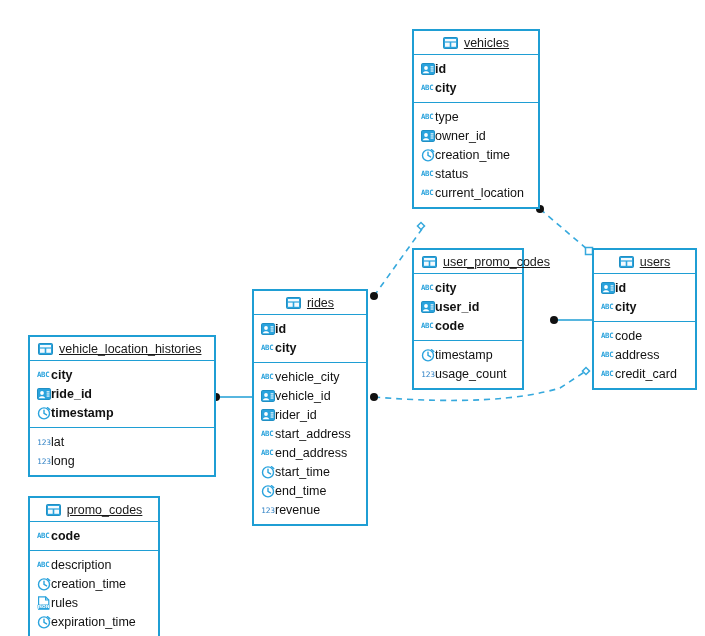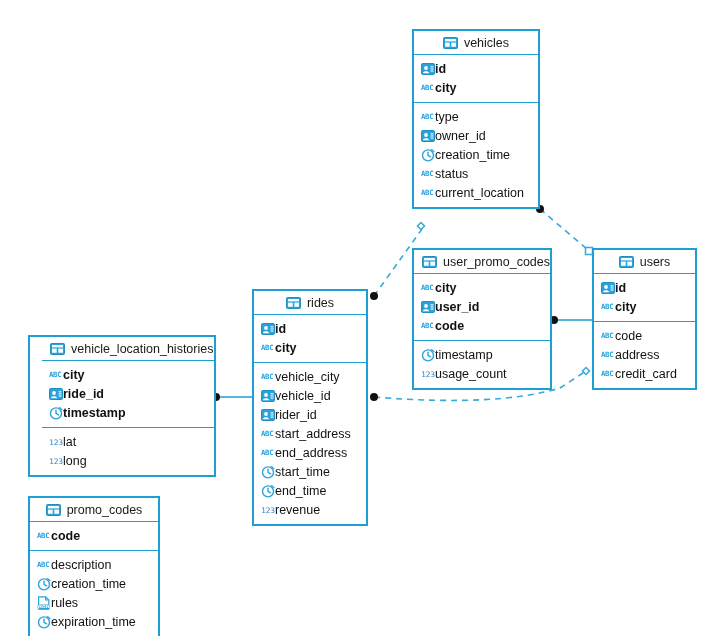--- a/index.html
+++ b/index.html
@@ -20,20 +20,21 @@
   }
   .tbl-header{
     height:24px;
     border-bottom:1px solid #1f9ed4;
     display:flex;align-items:center;
     gap:6px;
     padding:0 8px;
     box-sizing:border-box;
     font-size:12.5px;
     color:#1a1a1a;
+    text-decoration:underline;
   }
   .tbl-header.center{justify-content:center;}
   .tbl-header.left{justify-content:flex-start;}
   .tbl-header .t-name{white-space:nowrap;}
 
   .field-group{
     padding:4px 0 5px 0;
     box-sizing:border-box;
   }
   .field-group.pk{border-bottom:1px solid #1f9ed4;}
@@ -168,21 +169,21 @@
         <div class="field">
           <span style="display: flex; align-items: center;">
             <svg class="ic ic-abc" viewBox="0 0 16 14" width="16" height="14" xmlns="http://www.w3.org/2000/svg">
               <text x="7" y="9.8" font-family="DejaVu Sans Mono, monospace" font-size="8.4" font-weight="bold" fill="#2aa3dd" text-anchor="middle" letter-spacing="-0.4">ABC</text>
             </svg>
           </span>
           <span>current_location</span>
         </div>
       </div>
     </div>
-    <div class="table-box" style="left: 412px; top: 248px; width: 140px;">
+    <div class="table-box" style="left: 412px; top: 248px; width: 112px;">
       <div class="tbl-header left">
         <span style="display: flex; align-items: center;">
           <svg class="ic ic-table" viewBox="0 0 15 12" width="15" height="12" xmlns="http://www.w3.org/2000/svg">
             <rect x="0.5" y="0.5" width="14" height="11" rx="1" fill="#2aa3dd" stroke="#1f8fc4"></rect>
             <rect x="2" y="2" width="11" height="2.4" fill="#ffffff" opacity="0.95"></rect>
             <rect x="2" y="5.6" width="4.7" height="4.2" fill="#ffffff" opacity="0.95"></rect>
             <rect x="8.3" y="5.6" width="4.7" height="4.2" fill="#ffffff" opacity="0.95"></rect>
           </svg>
         </span>
         <span class="t-name">user_promo_codes</span>
@@ -410,21 +411,21 @@
         <div class="field">
           <span style="display: flex; align-items: center;">
             <svg class="ic ic-num" viewBox="0 0 16 14" width="16" height="14" xmlns="http://www.w3.org/2000/svg">
               <text x="8" y="10" font-family="DejaVu Sans, sans-serif" font-size="8.6" fill="#2b7fc4" text-anchor="middle" letter-spacing="-0.3">123</text>
             </svg>
           </span>
           <span>revenue</span>
         </div>
       </div>
     </div>
-    <div class="table-box" style="left: 28px; top: 335px; width: 188px; padding-left: 12px;">
+    <div class="table-box" style="left: 28px; top: 335px; width: 188px;">
       <div class="tbl-header left">
         <span style="display: flex; align-items: center;">
           <svg class="ic ic-table" viewBox="0 0 15 12" width="15" height="12" xmlns="http://www.w3.org/2000/svg">
             <rect x="0.5" y="0.5" width="14" height="11" rx="1" fill="#2aa3dd" stroke="#1f8fc4"></rect>
             <rect x="2" y="2" width="11" height="2.4" fill="#ffffff" opacity="0.95"></rect>
             <rect x="2" y="5.6" width="4.7" height="4.2" fill="#ffffff" opacity="0.95"></rect>
             <rect x="8.3" y="5.6" width="4.7" height="4.2" fill="#ffffff" opacity="0.95"></rect>
           </svg>
         </span>
         <span class="t-name">vehicle_location_histories</span>

